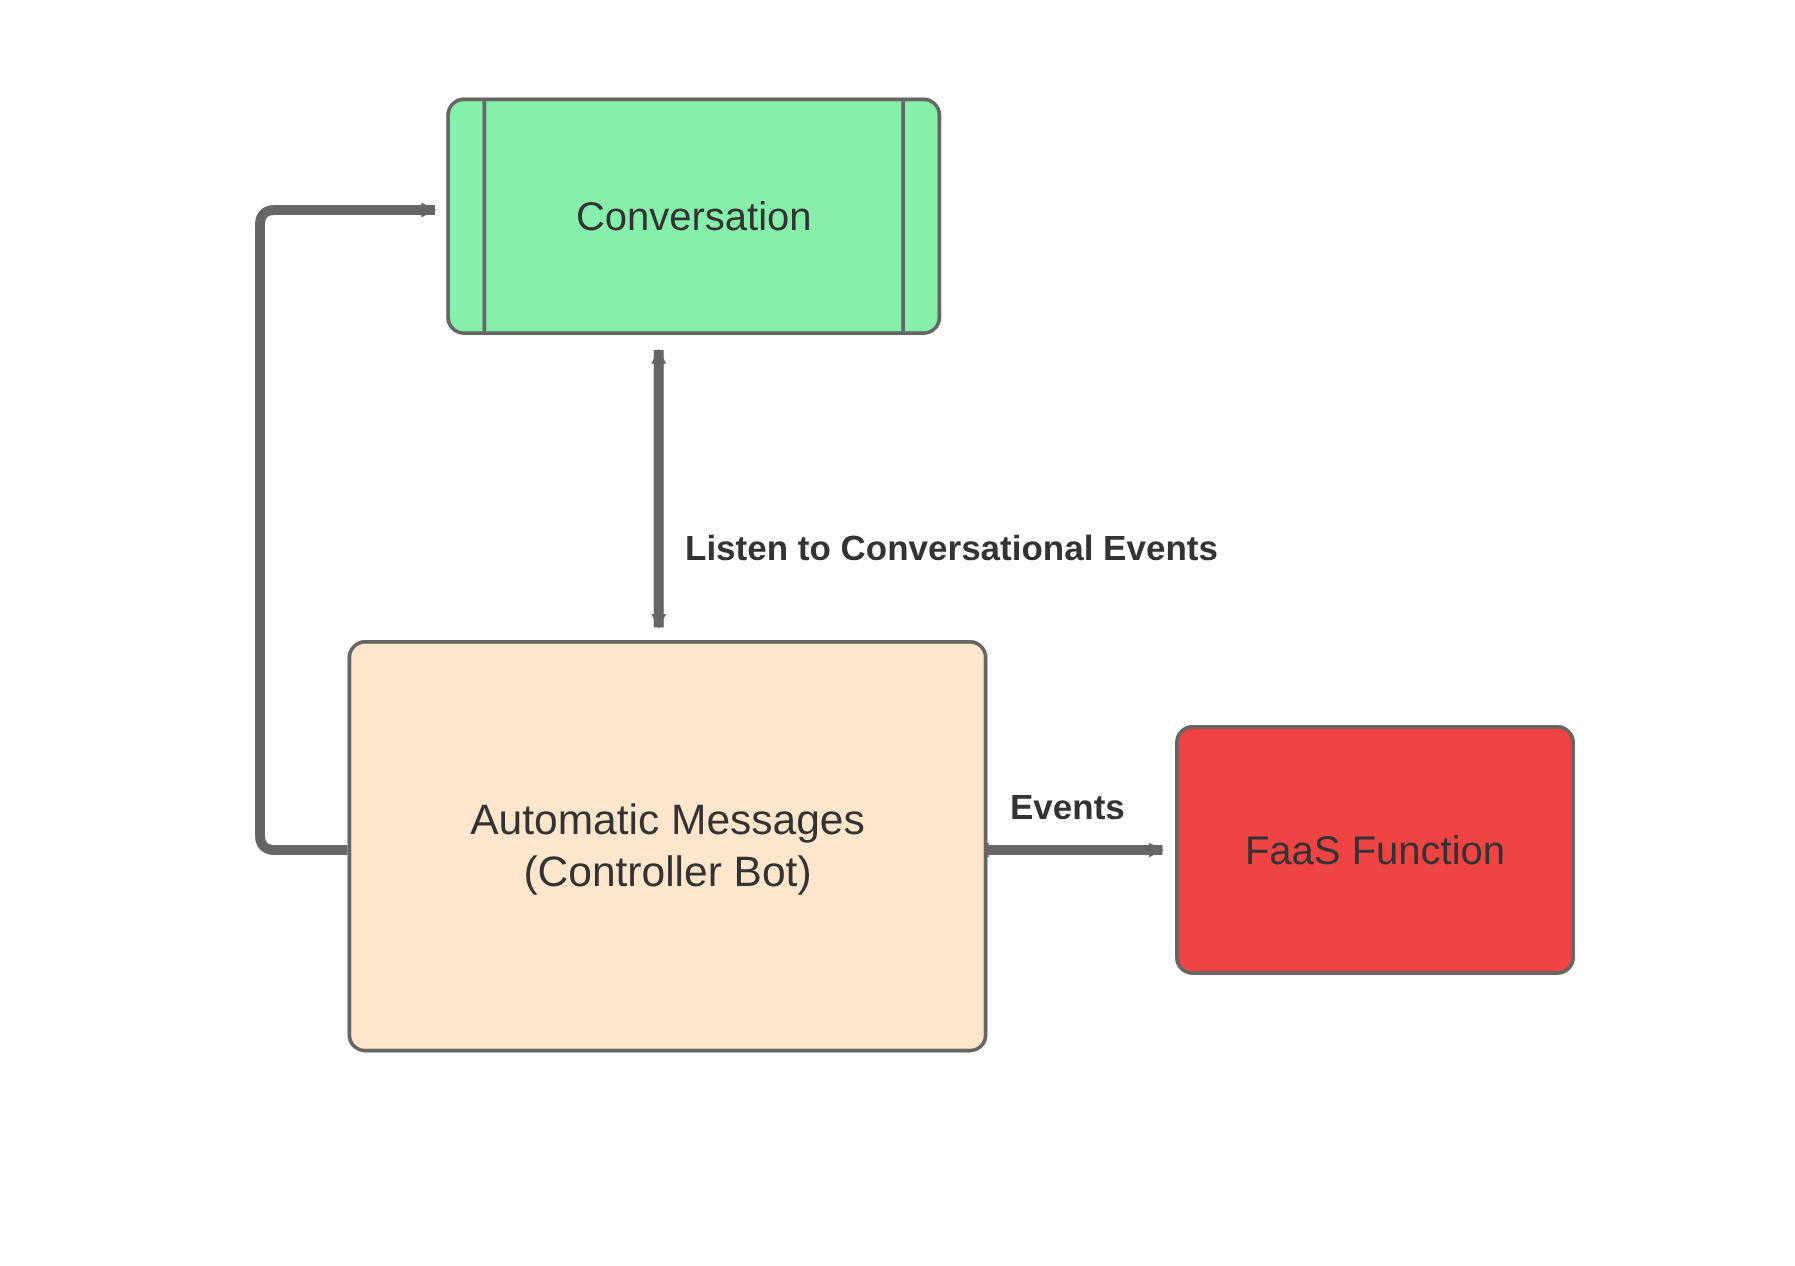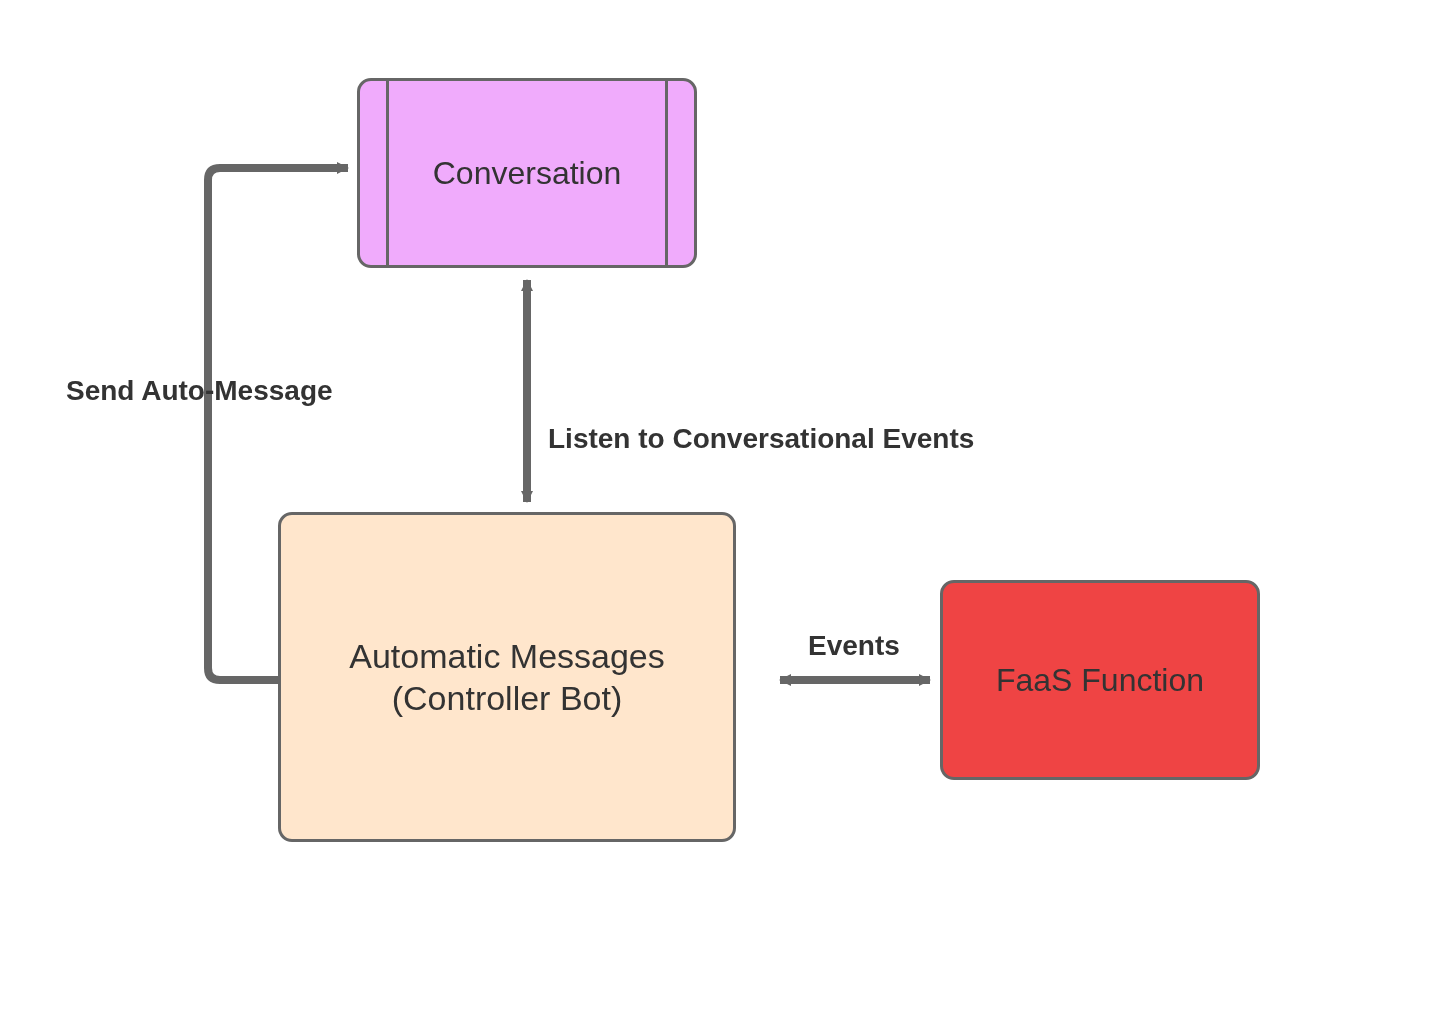--- a/index.html
+++ b/index.html
@@ -73,36 +73,35 @@
       </marker>
     </defs>
 
     <path d="M 278 680 L 220 680 Q 208 680 208 668 L 208 180 Q 208 168 220 168 L 348 168" fill="none" stroke="#666666" stroke-width="8" marker-end="url(#arrowEnd)"></path>
 
     <line x1="527" y1="280" x2="527" y2="502" stroke="#666666" stroke-width="8" marker-start="url(#arrowStart)" marker-end="url(#arrowEnd)"></line>
 
     <line x1="780" y1="680" x2="930" y2="680" stroke="#666666" stroke-width="8" marker-start="url(#arrowStart)" marker-end="url(#arrowEnd)"></line>
   </svg>
 
-  <div class="node" style="left:357px; top:78px; width:340px; height:190px; background:#f0abfc;">
+  <div class="node" style="left:357px; top:78px; width:396px; height:190px; background:#86efac;">
     <div class="inner-stripe" style="left:26px;"></div>
     <div class="inner-stripe" style="right:26px;"></div>
     <div class="label">Conversation</div>
   </div>
 
-  <div class="node" style="left:278px; top:512px; width:458px; height:330px; background:#ffe6cc;">
+  <div class="node" style="left:278px; top:512px; width:512px; height:330px; background:#ffe6cc;">
     <div class="label big">
       <span>Automatic Messages</span><br>
       <span>(Controller Bot)</span>
     </div>
   </div>
 
   <div class="node" style="left:940px; top:580px; width:320px; height:200px; background:#ef4444;">
     <div class="label">FaaS Function</div>
   </div>
 
-  <div class="edge-label" style="left:66px; top:375px;">Send Auto-Message</div>
 
   <div class="edge-label" style="left:548px; top:375px;margin-top:48px;">Listen to Conversational Events</div>
 
   <div class="edge-label" style="left:808px; top:630px;">Events</div>
 
 </div>
 
 </body></html>

